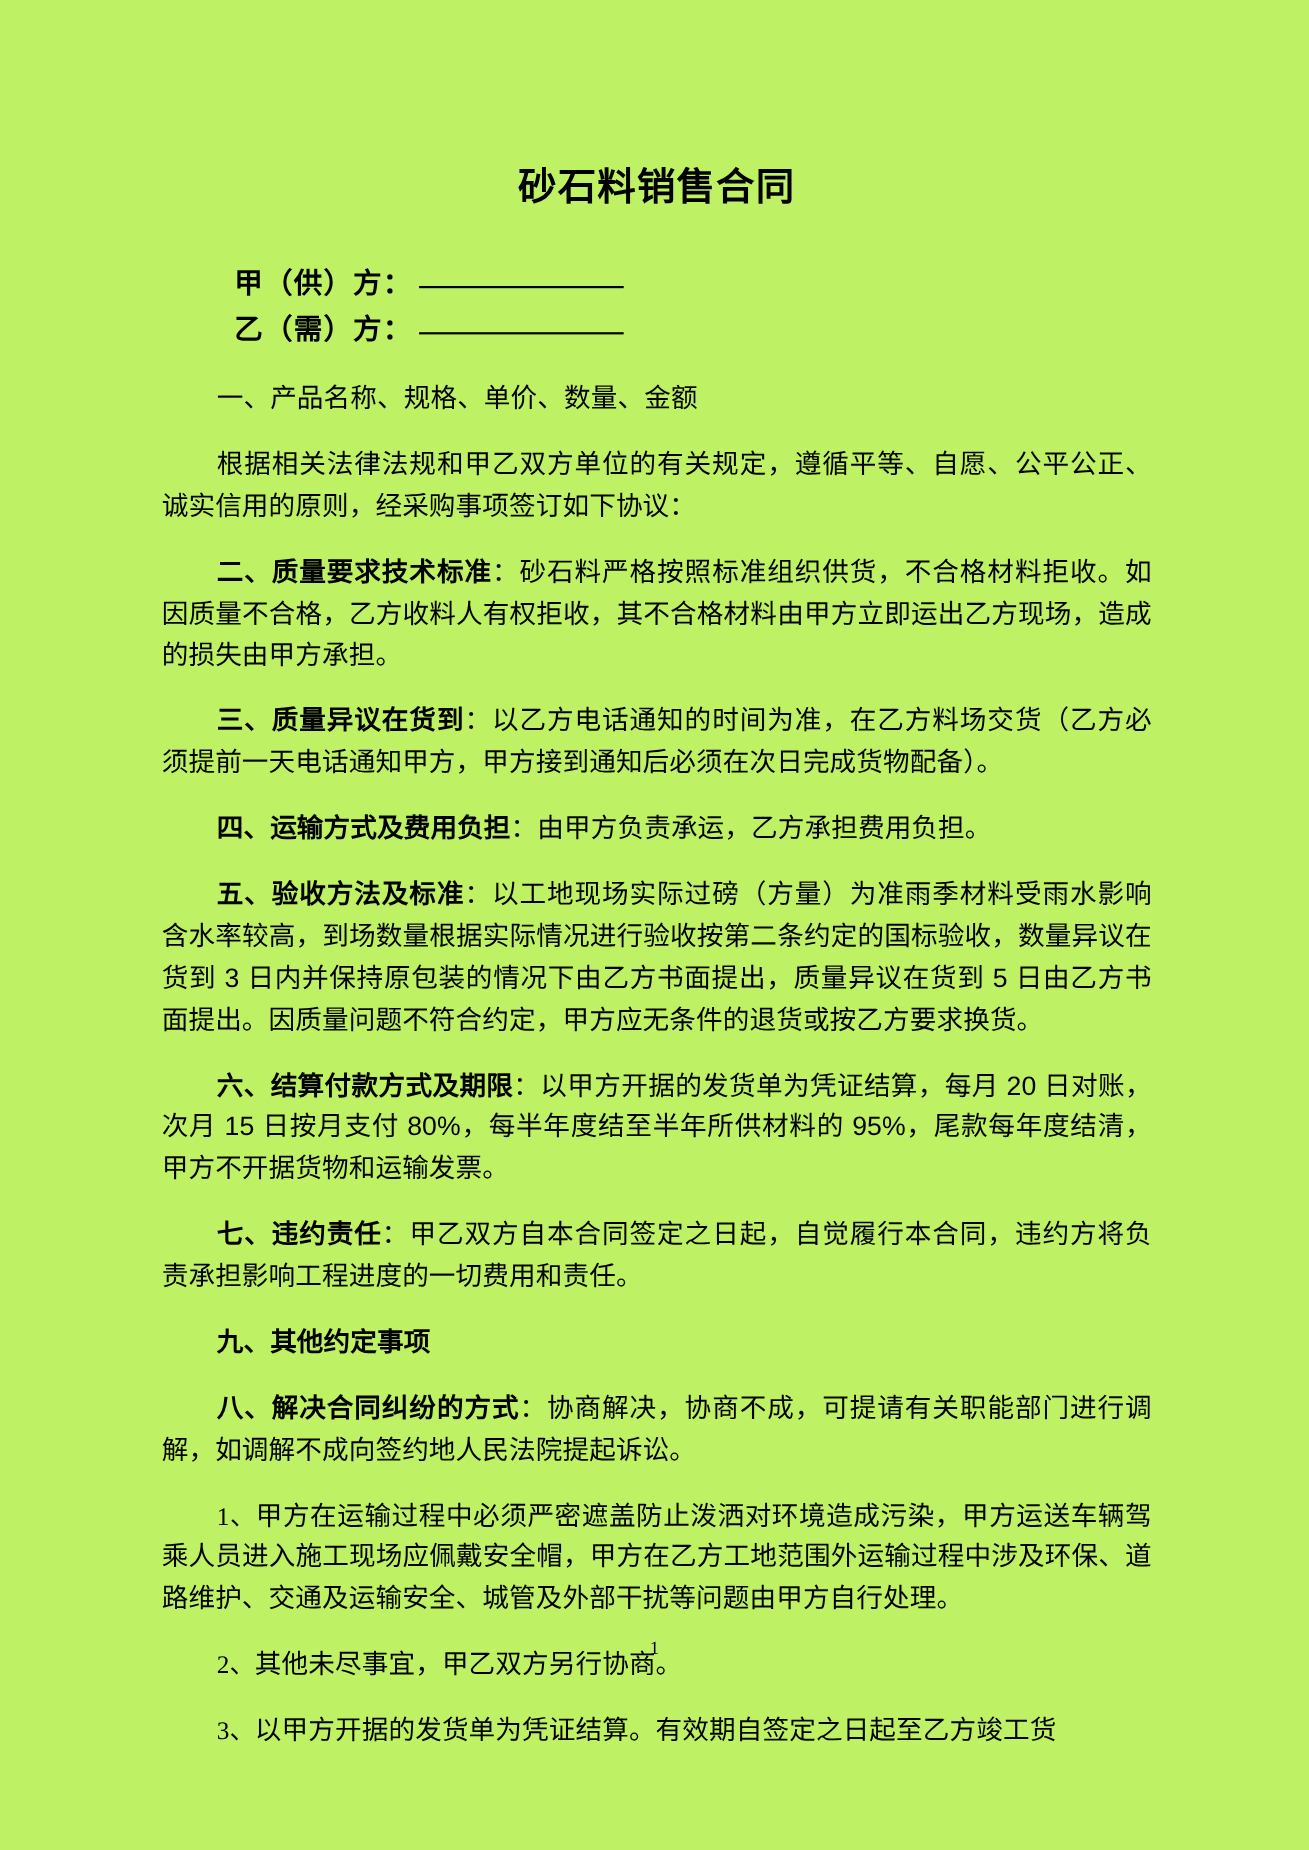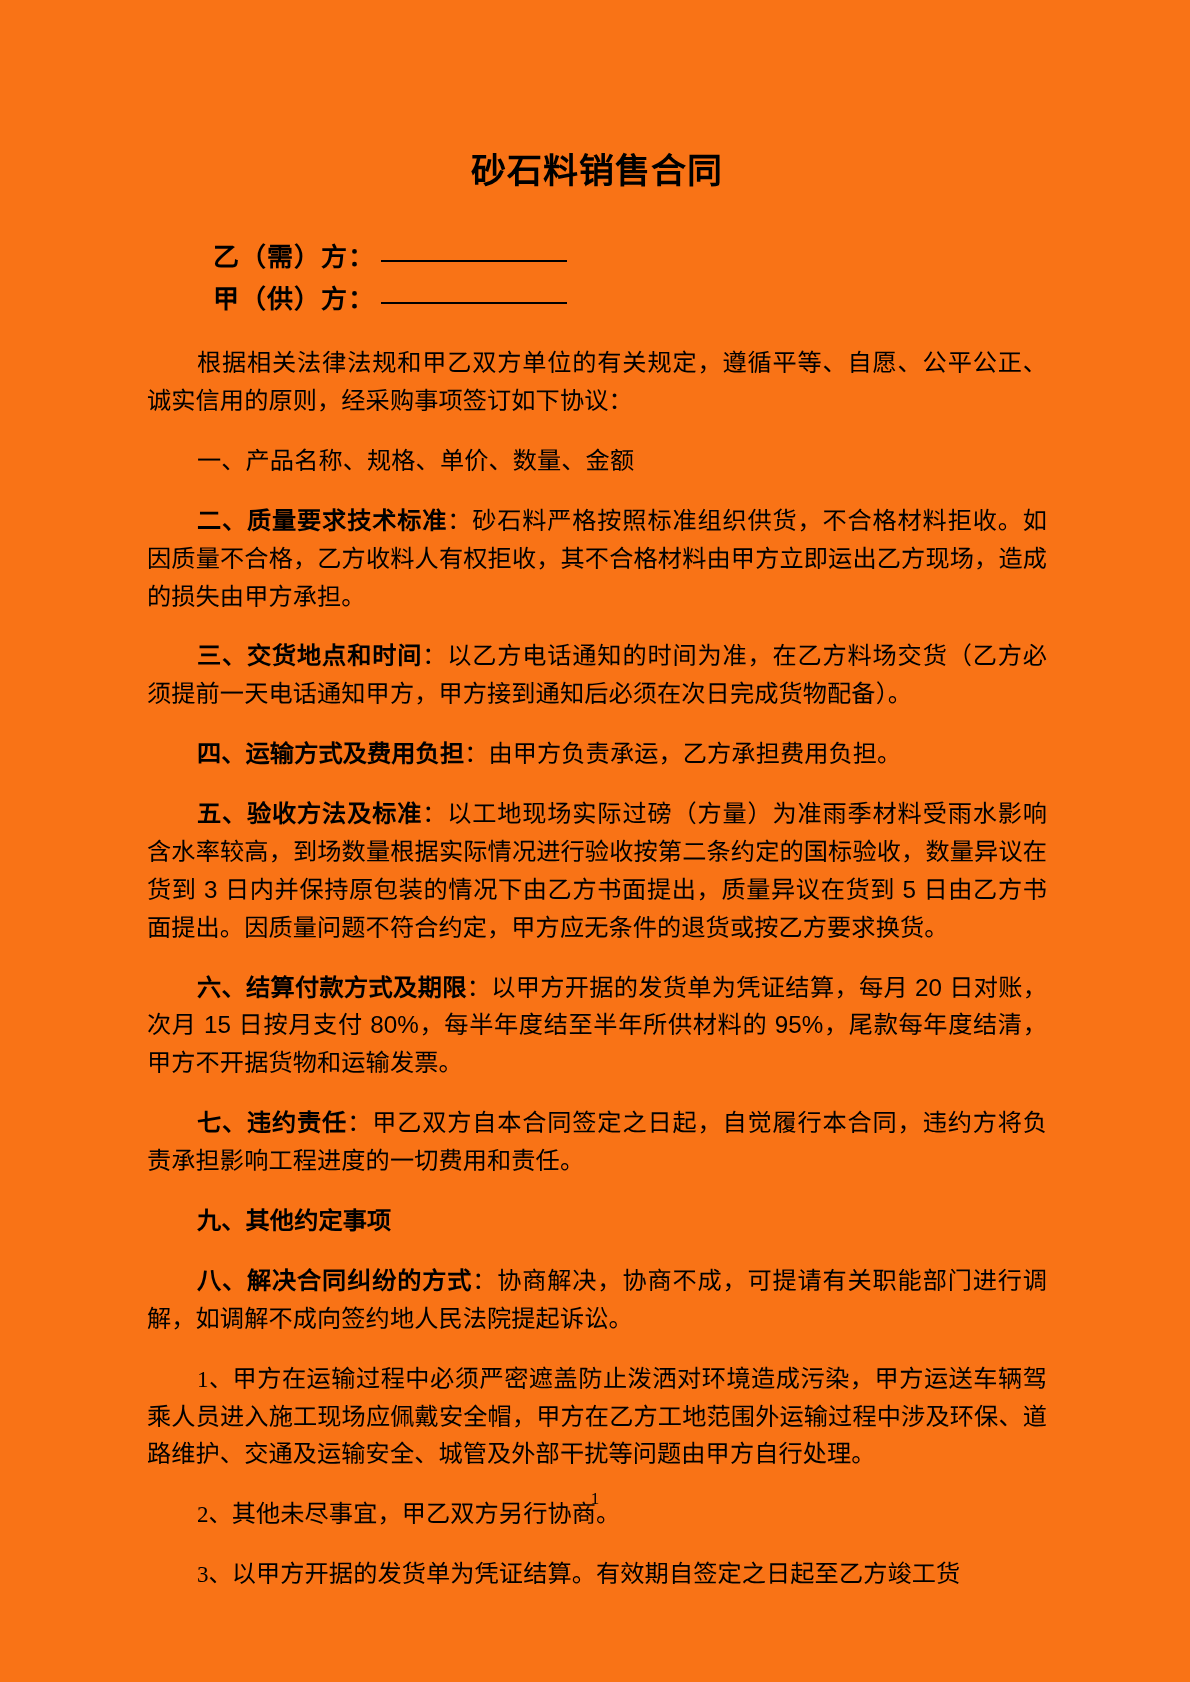--- a/index.html
+++ b/index.html
@@ -9,21 +9,21 @@
     background: #ffffff;
   }
   body {
     font-family: "Liberation Sans", "DejaVu Sans", sans-serif;
     color: #000000;
   }
   .page {
     position: relative;
     width: 1190px;
     height: 1682px;
-    background: #f97316;
+    background: #bef264;
     margin: 0 auto;
     overflow: hidden;
     box-sizing: border-box;
     padding: 0;
   }
   .doc-body {
     position: absolute;
     left: 147px;
     top: 150px;
     width: 900px;
@@ -88,34 +88,34 @@
 <body>
 
 <div class="page">
 
   <div class="doc-body">
 
     <h1 class="doc-title">砂石料销售合同</h1>
 
     <div class="party-block">
       <div class="party-line">
-        <span class="party-label">乙（需）方：</span><span class="blank-rule"></span>
+        <span class="party-label">甲（供）方：</span><span class="blank-rule"></span>
       </div>
       <div class="party-line">
-        <span class="party-label">甲（供）方：</span><span class="blank-rule"></span>
+        <span class="party-label">乙（需）方：</span><span class="blank-rule"></span>
       </div>
     </div>
 
+    <p class="para"><span>一、</span><span>产品名称、规格、单价、数量、金额</span></p>
+
     <p class="para">根据相关法律法规和甲乙双方单位的有关规定，遵循平等、自愿、公平公正、诚实信用的原则，经采购事项签订如下协议：</p>
-
-    <p class="para"><span>一、</span><span>产品名称、规格、单价、数量、金额</span></p>
 
     <p class="para"><span class="clause-head">二、</span><span class="clause-head">质量要求技术标准</span><span>：</span><span>砂石料严格按照标准组织供货，不合格材料拒收。如因质量不合格，乙方收料人有权拒收，其不合格材料由甲方立即运出乙方现场，造成的损失由甲方承担。</span></p>
 
-    <p class="para"><span class="clause-head">三、</span><span class="clause-head">交货地点和时间</span><span>：</span><span>以乙方电话通知的时间为准，在乙方料场交货（乙方必须提前一天电话通知甲方，甲方接到通知后必须在次日完成货物配备）。</span></p>
+    <p class="para"><span class="clause-head">三、</span><span class="clause-head">质量异议在货到</span><span>：</span><span>以乙方电话通知的时间为准，在乙方料场交货（乙方必须提前一天电话通知甲方，甲方接到通知后必须在次日完成货物配备）。</span></p>
 
     <p class="para"><span class="clause-head">四、</span><span class="clause-head">运输方式及费用负担</span><span>：</span><span>由甲方负责承运，乙方承担费用负担。</span></p>
 
     <p class="para"><span class="clause-head">五、</span><span class="clause-head">验收方法及标准</span><span>：</span><span>以工地现场实际过磅（方量）为准雨季材料受雨水影响含水率较高，到场数量根据实际情况进行验收按第二条约定的国标验收，数量异议在货到 3 日内并保持原包装的情况下由乙方书面提出，质量异议在货到 5 日由乙方书面提出。因质量问题不符合约定，甲方应无条件的退货或按乙方要求换货。</span></p>
 
     <p class="para"><span class="clause-head">六、</span><span class="clause-head">结算付款方式及期限</span><span>：</span><span>以甲方开据的发货单为凭证结算，每月 20 日对账，次月 15 日按月支付 80%，每半年度结至半年所供材料的 95%，尾款每年度结清，甲方不开据货物和运输发票。</span></p>
 
     <p class="para"><span class="clause-head">七、</span><span class="clause-head">违约责任</span><span>：</span><span>甲乙双方自本合同签定之日起，自觉履行本合同，违约方将负责承担影响工程进度的一切费用和责任。</span></p>
 
     <p class="para"><span class="clause-head">九、</span><span class="clause-head">其他约定事项</span></p>

